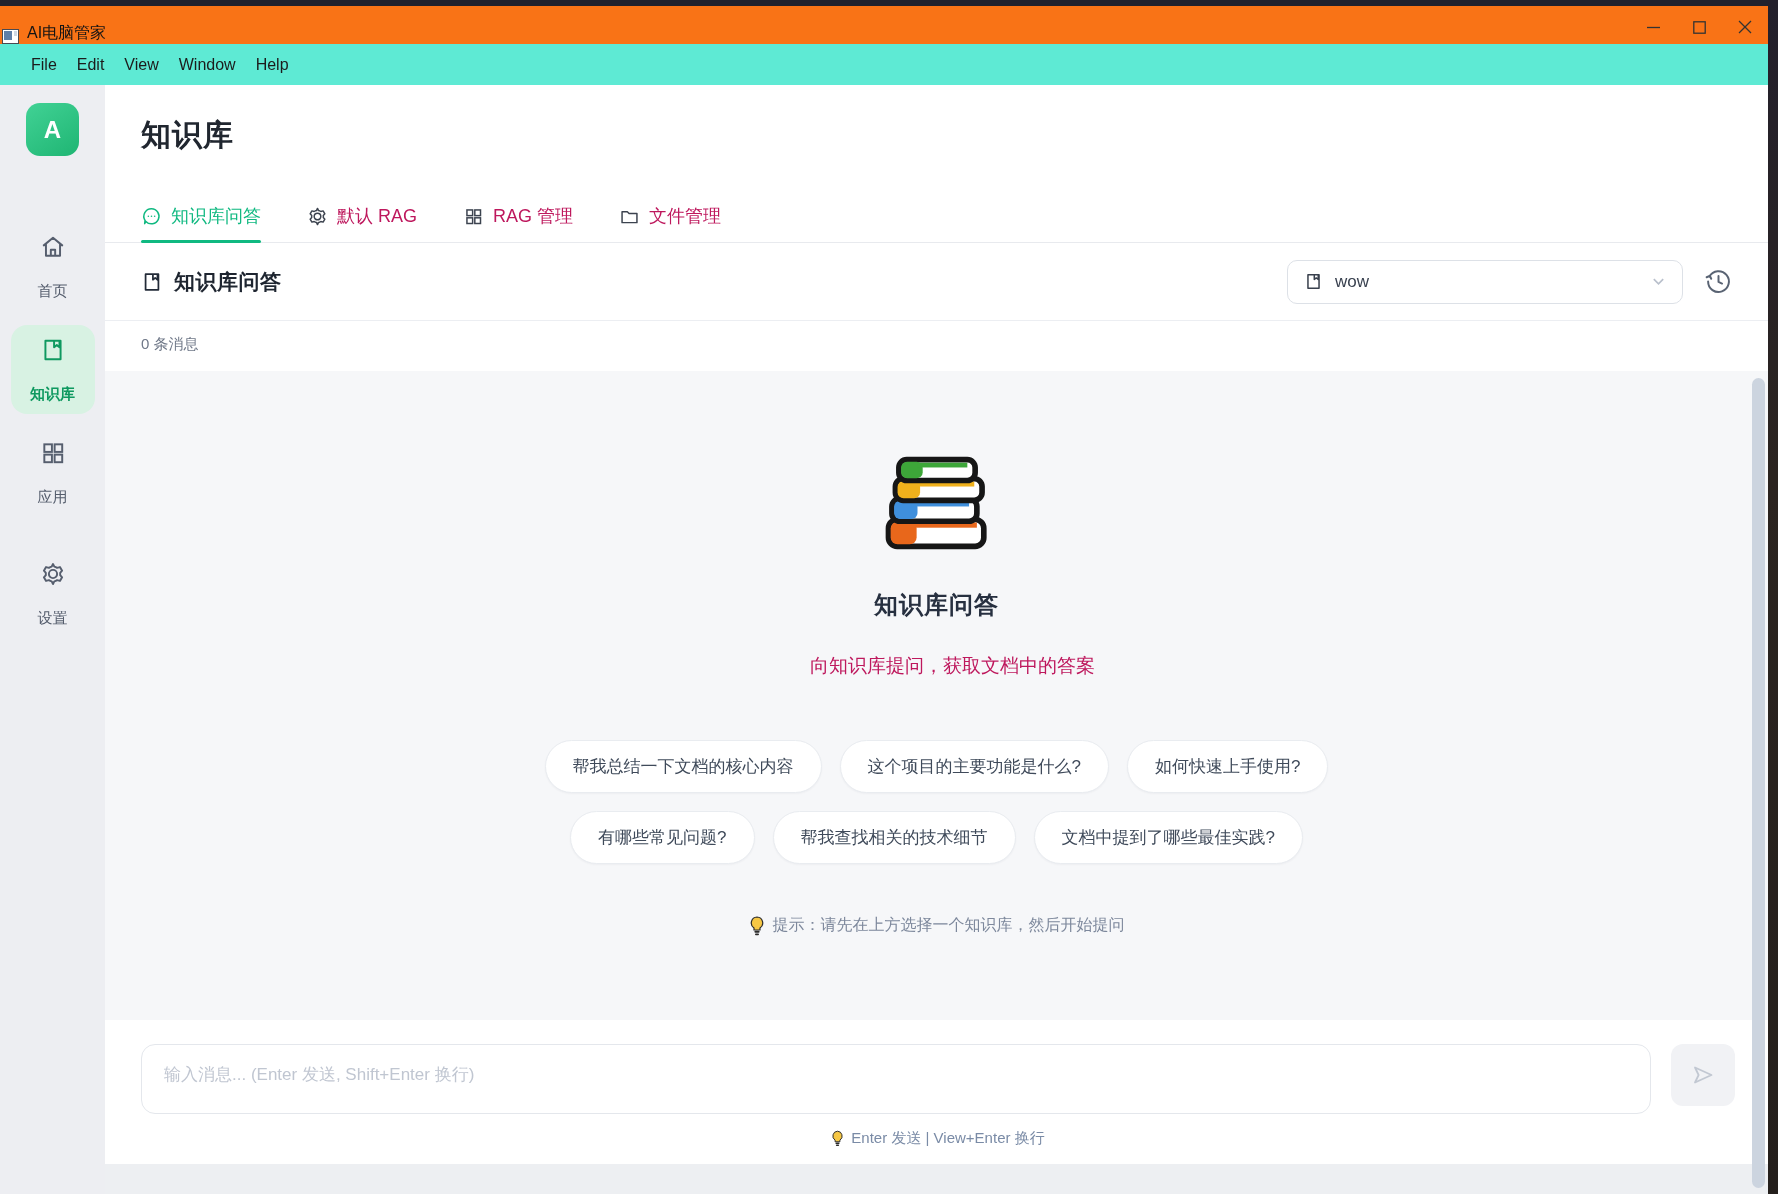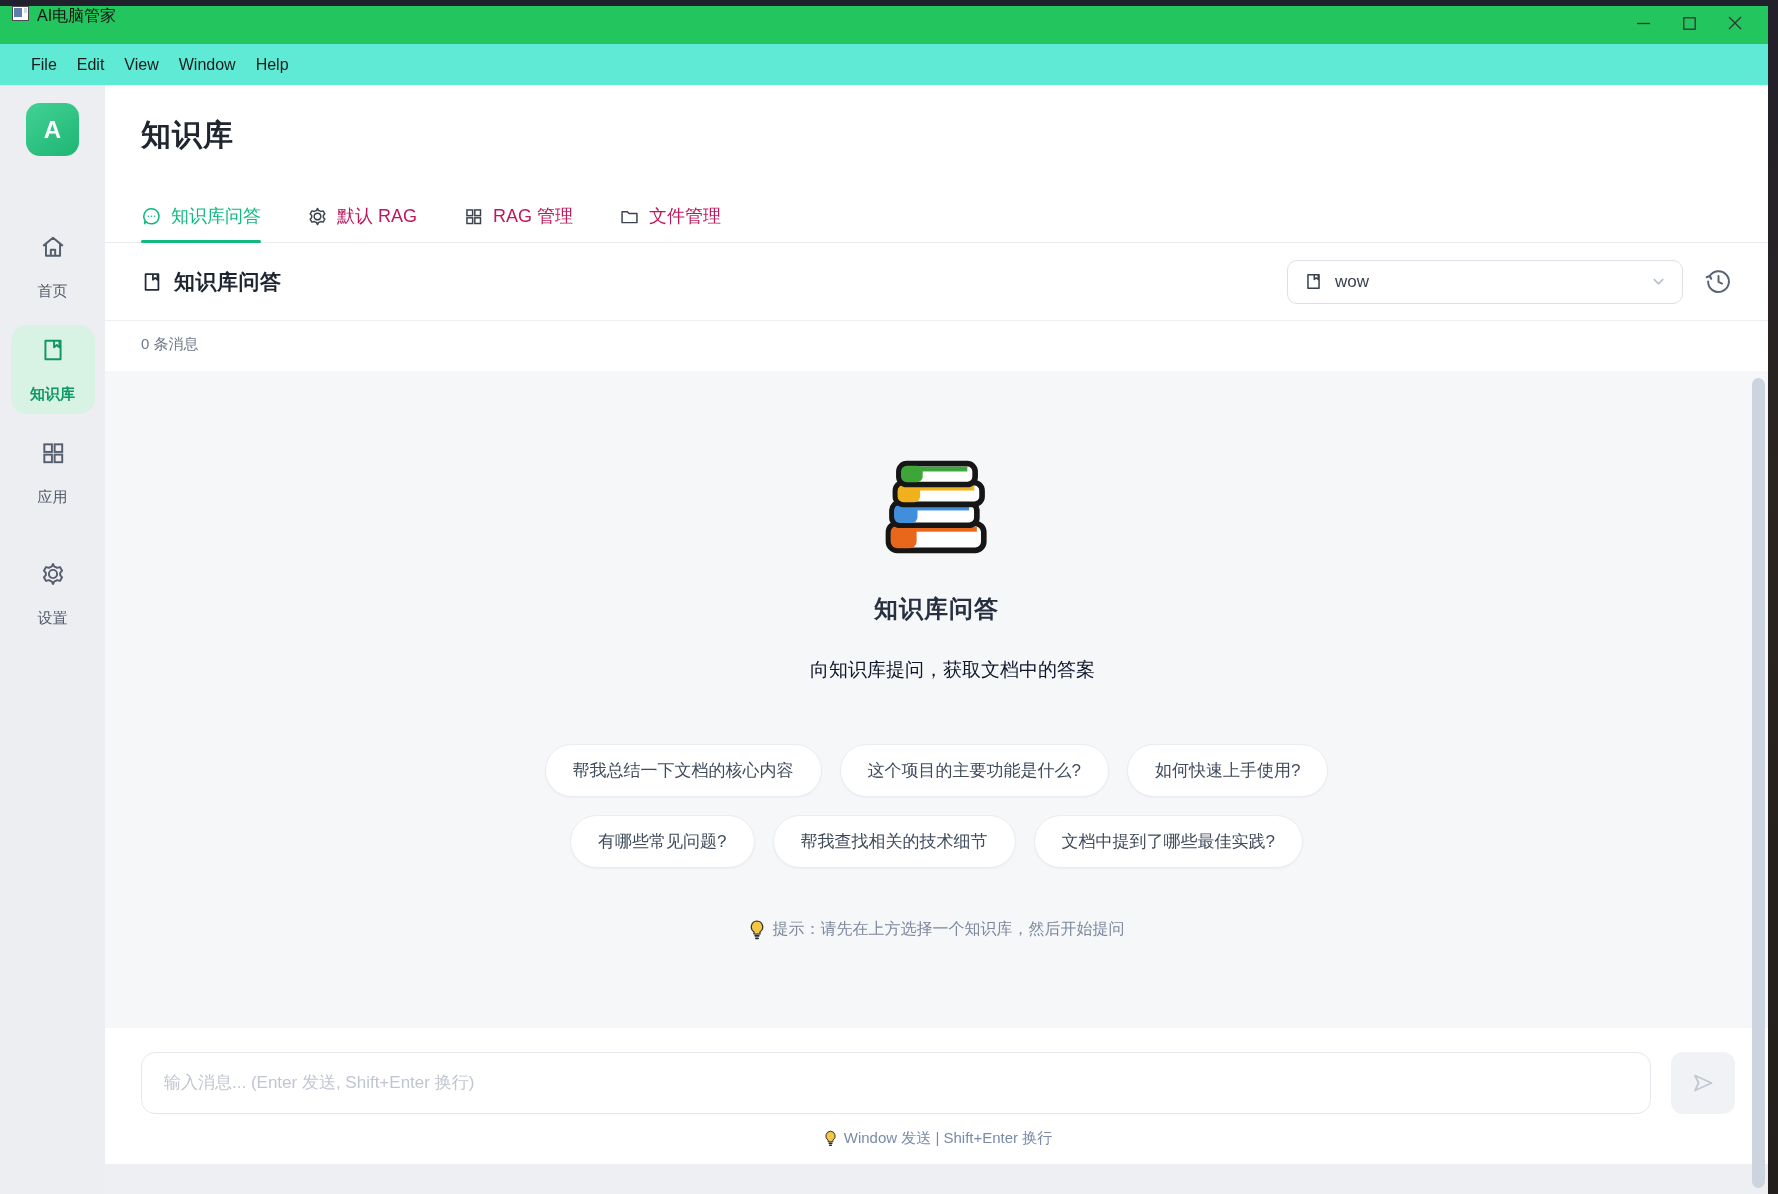--- a/index.html
+++ b/index.html
@@ -12,21 +12,21 @@
   
   .edge-top { position:absolute; top:0; left:0; width:100%; height:6px; background:#21212d; }
   .edge-right { position:absolute; top:0; right:0; width:10px; height:100%; background:linear-gradient(#23202c,#2b2420 40%,#241f1c); }
 
   .window {
     position:absolute; top:6px; left:0; right:10px; bottom:0;
     background:#fff; display:flex; flex-direction:column; overflow:hidden;
   }
 
   
-  .titlebar { height:38px; display:flex; align-items:flex-start; padding:0 10px; background:#22c55e; flex:0 0 auto; }
+  .titlebar { height:38px; display:flex; align-items:flex-end; padding:0 0; background:#f97316; flex:0 0 auto; }
   .app-icon { width:17px; height:15px; margin:0 8px 0 2px; position:relative; border:1.5px solid #4a4a52; background:#fff; }
   .app-icon::before { content:""; position:absolute; left:1px; top:1px; width:8px; height:9px; background:#5f7fa8; }
   .app-icon::after  { content:""; position:absolute; right:1px; top:1px; width:3px; height:5px; background:#cfd8e4; }
   .window-title { font-size:16px; color:#141414; }
   .titlebar-spacer { flex:1; }
   .win-btn { width:46px; height:34px; display:flex; align-items:center; justify-content:center; cursor:pointer; }
   .win-btn svg { stroke:#333; stroke-width:1.3; fill:none; }
 
   
   .menubar { height:41px; display:flex; align-items:center; padding:0 21px; background:#5eead4; flex:0 0 auto; }
@@ -86,35 +86,35 @@
   .history-btn { width:34px; height:34px; margin-left:18px; display:flex; align-items:center; justify-content:center; cursor:pointer; border-radius:8px; }
   .history-btn svg { width:27px; height:27px; stroke:#59637300; fill:none; }
   .history-btn svg * { stroke:#596373; }
 
   .msg-count-bar { height:50px; padding:14px 36px 0; font-size:15px; color:#6f7888; flex:0 0 auto; }
 
   
   .chat-area { flex:1; background:#f6f7f9; display:flex; flex-direction:column; align-items:center; justify-content:center; min-height:0; }
   .books { width:104px; height:96px; margin-bottom:38px; }
   .empty-title { font-size:24px; font-weight:bold; color:#273040; letter-spacing:1px; }
-  .empty-subtitle { font-size:19px; color:#0f172a; margin-top:32px;margin-left:32px; }
+  .empty-subtitle { font-size:19px; color:#be185d; margin-top:32px;margin-left:32px; }
   .chips { max-width:930px; margin-top:52px; display:flex; flex-wrap:wrap; justify-content:center; }
   .chip {
     background:#fff; border:1px solid #e9ecf0; border-radius:999px;
     padding:14px 27px; margin:9px; font-size:17px; color:#3f4a5a; cursor:pointer;
     box-shadow:0 1px 2px rgba(20,30,50,0.04); white-space:nowrap;
   }
   .tip-row { margin-top:42px; display:flex; align-items:center; font-size:16px; color:#7d889c; }
   .bulb { width:16px; height:20px; margin-right:8px; flex:0 0 auto; }
 
   
   .composer { background:#fff; padding:24px 33px 0 36px; flex:0 0 auto; }
   .composer-row { display:flex; align-items:stretch; }
   .msg-input {
-    flex:1; height:62px; resize:none; border:1px solid #e4e7ec; border-radius:14px;
+    flex:1; height:70px; resize:none; border:1px solid #e4e7ec; border-radius:14px;
     padding:18px 22px; font-size:17px; font-family:"Liberation Sans","DejaVu Sans",sans-serif;
     color:#3b82f6; outline:none;
   }
   .msg-input::placeholder { color:#c0c6d1; }
   .send-btn {
     width:64px; height:62px; margin-left:20px; border:none; border-radius:12px;
     background:#f1f2f5; display:flex; align-items:center; justify-content:center; cursor:pointer; flex:0 0 auto;
   }
   .send-btn svg { width:26px; height:26px; stroke:#c2c8d2; fill:none; stroke-width:1.8; }
   .hint-row { display:flex; align-items:center; justify-content:center; padding:15px 0 16px; font-size:15px; color:#7a8ba6; }
@@ -336,21 +336,21 @@
               <path d="M5 20.5 L21.5 13 L5 5.5 L8.6 13 Z" stroke-linejoin="round"></path>
             </svg>
           </button>
         </div>
         <div class="hint-row">
           <svg class="bulb" viewBox="0 0 16 20">
             <path d="M8 1 A6 6 0 0 1 11 12 L11 14 H5 L5 12 A6 6 0 0 1 8 1 Z" fill="#f6c744" stroke="#2b2b2b" stroke-width="1.2"></path>
             <rect x="5.4" y="14.8" width="5.2" height="2" rx="1" fill="#2b2b2b"></rect>
             <rect x="6" y="17.4" width="4" height="1.8" rx="0.9" fill="#2b2b2b"></rect>
           </svg>
-          <span>Window 发送 | Shift+Enter 换行</span>
+          <span>Enter 发送 | View+Enter 换行</span>
         </div>
       </div>
 
       <div class="bottom-strip"></div>
 
       <div class="scroll-thumb"></div>
     </div>
   </div>
 </div>
 

